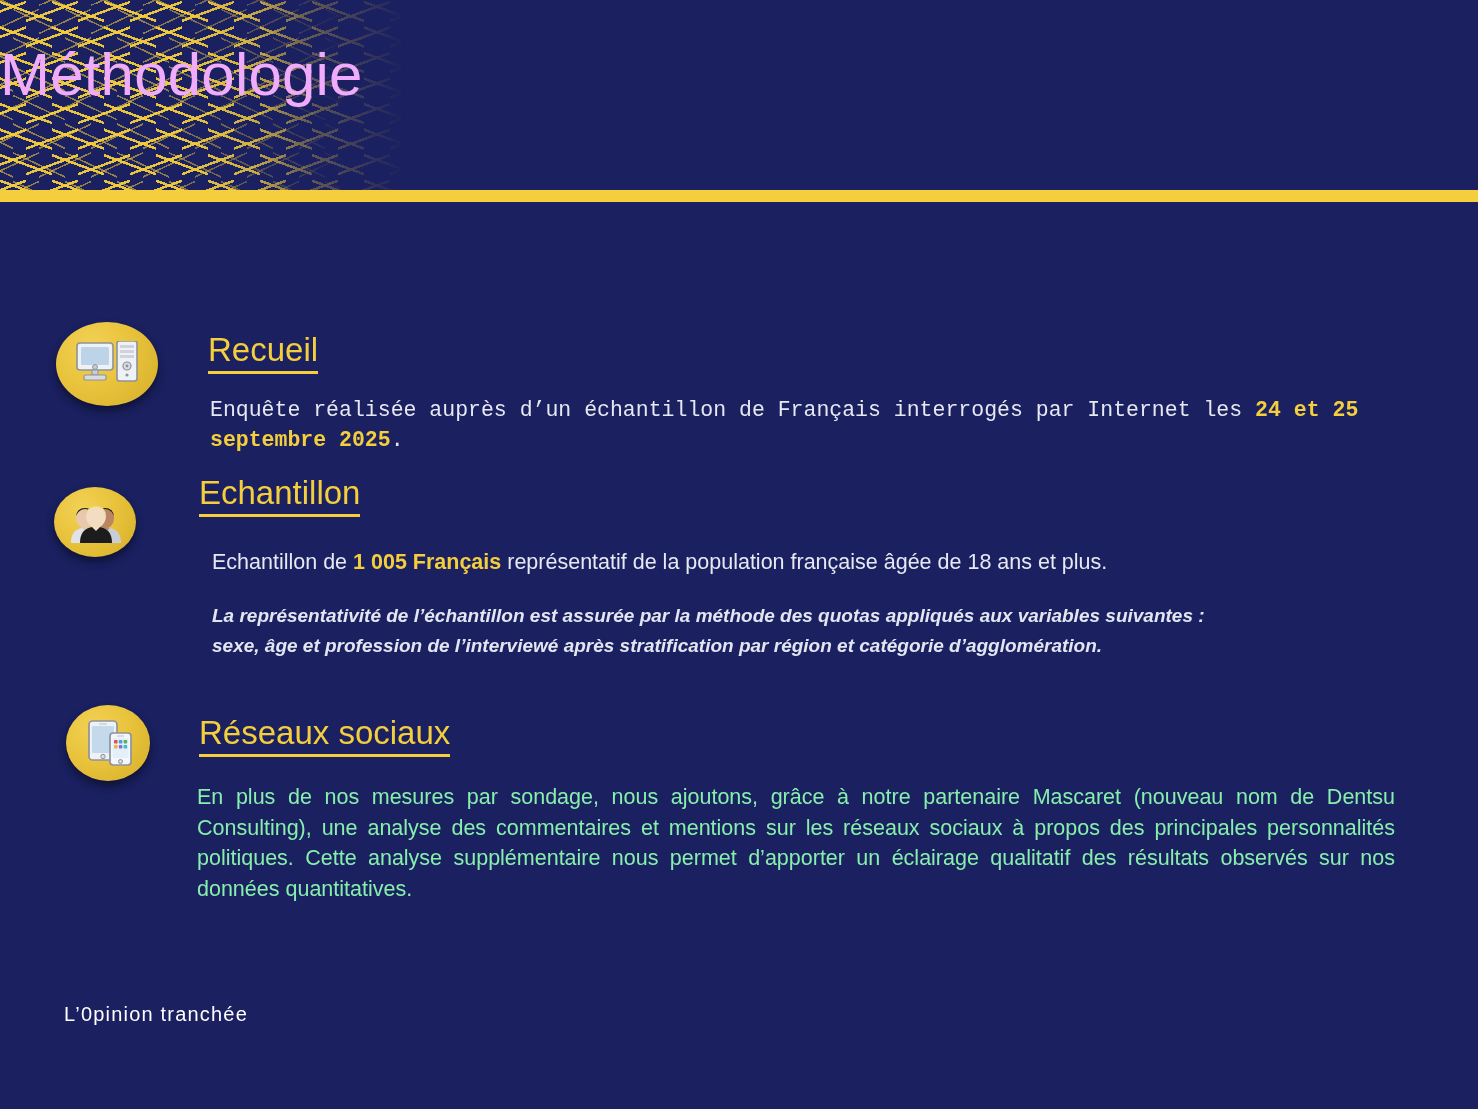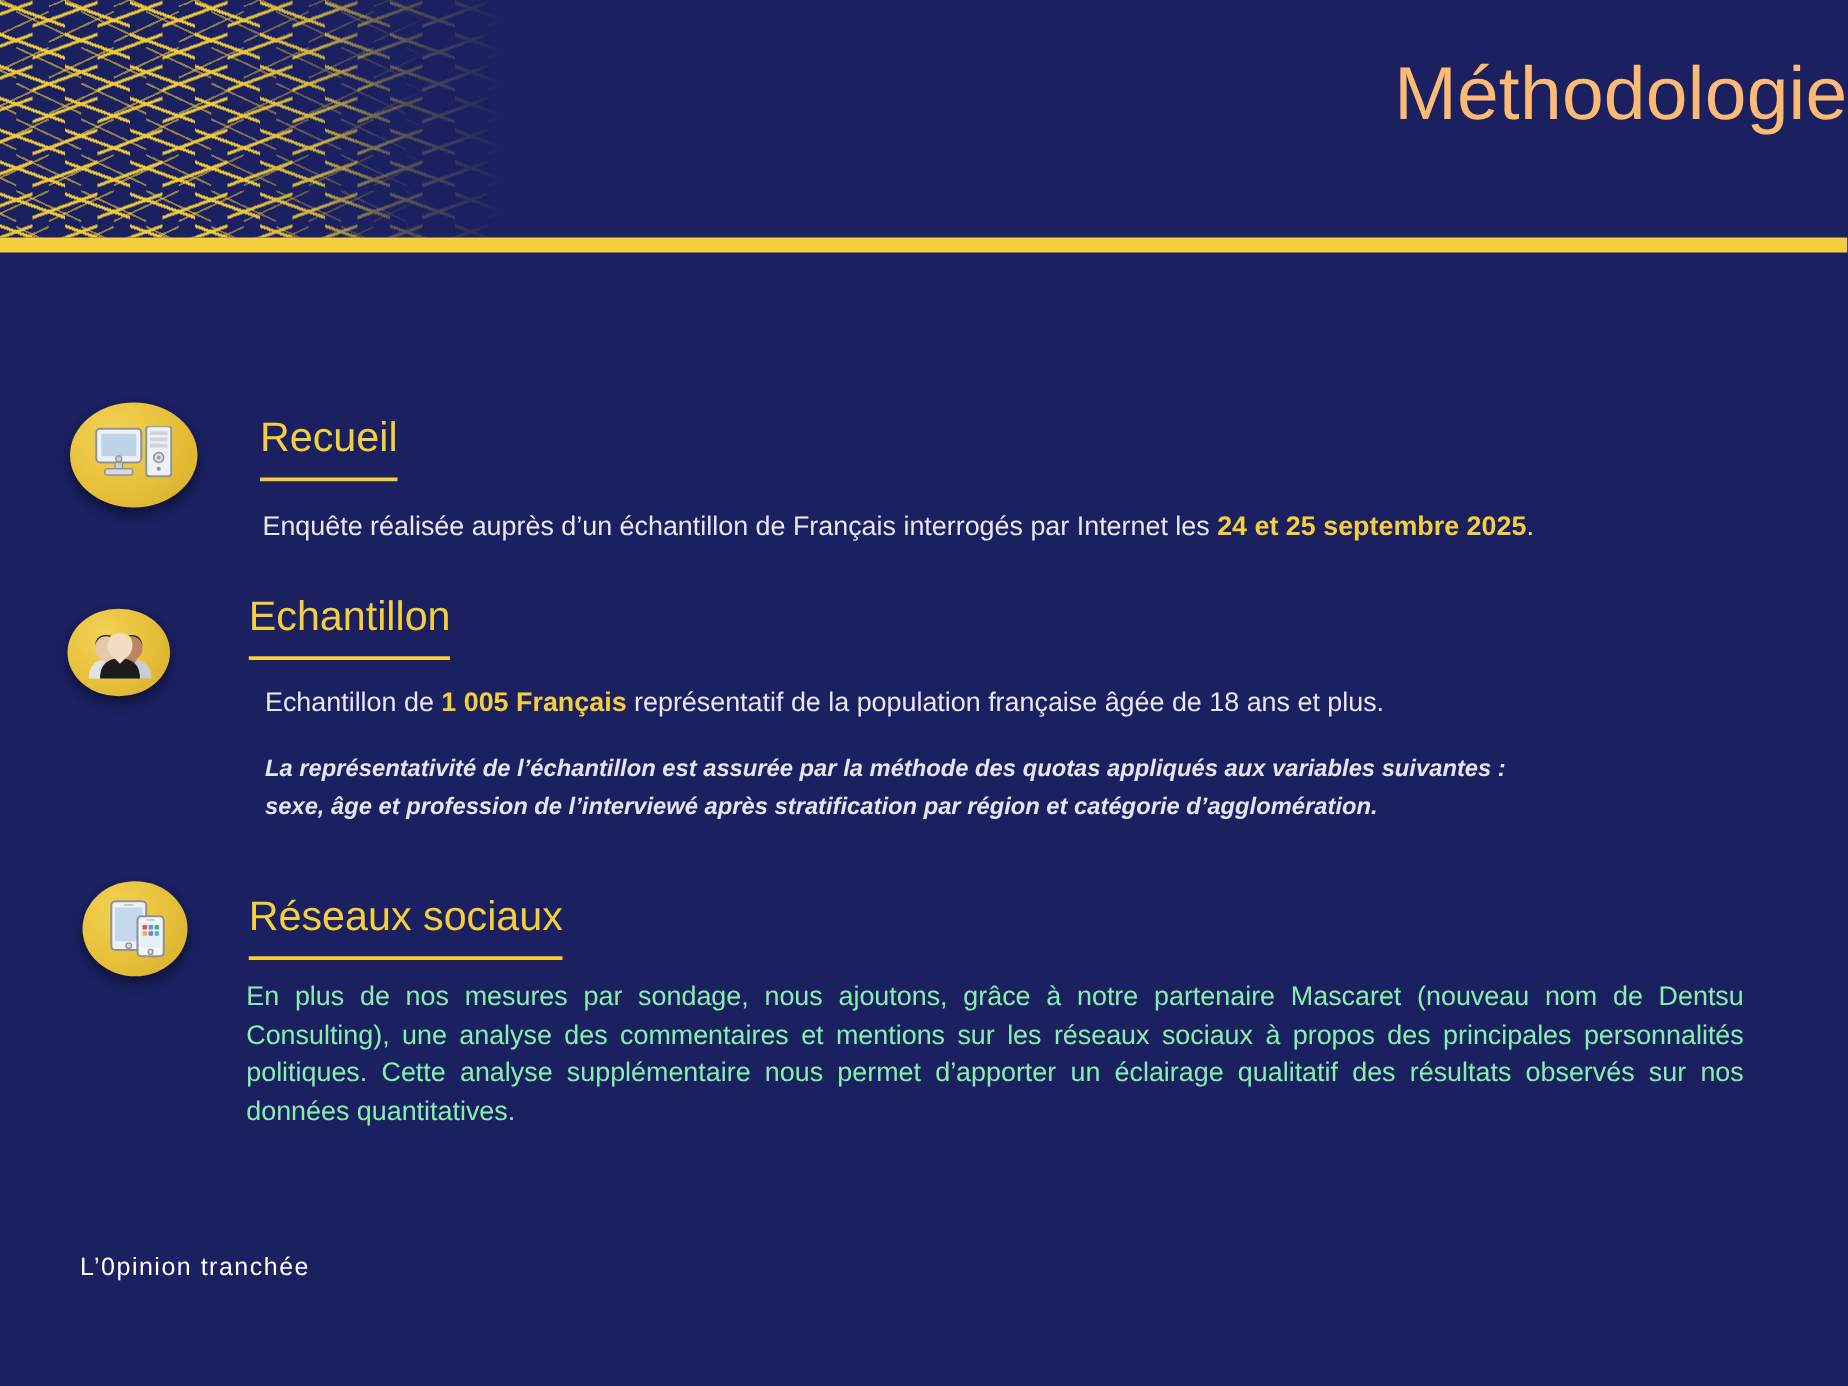--- a/index.html
+++ b/index.html
@@ -29,40 +29,40 @@
     position:absolute;left:0;top:-6px;width:620px;height:200px;
     background-image:
       repeating-linear-gradient(205deg, rgba(244,206,60,.55) 0 1.6px, rgba(244,206,60,0) 1.6px 26px),
       repeating-linear-gradient(155deg, rgba(244,206,60,.55) 0 1.6px, rgba(244,206,60,0) 1.6px 26px);
     background-size:52px 200px,52px 200px;
     background-position:13px 10px, 39px 10px;
     -webkit-mask-image:linear-gradient(to right, #000 0%, #000 24%, rgba(0,0,0,.7) 36%, rgba(0,0,0,0) 56%);
     mask-image:linear-gradient(to right, #000 0%, #000 24%, rgba(0,0,0,.7) 36%, rgba(0,0,0,0) 56%);
   }
   .slide-title{
-    position:absolute;left:0;top:42px;width:1478px;text-align:right;
-    color:#fdba74;font-size:60px;font-weight:400;letter-spacing:.2px;
+    position:absolute;left:0;top:42px;width:1478px;text-align:left;
+    color:#f0abfc;font-size:60px;font-weight:400;letter-spacing:.2px;
     line-height:1.1;
   }
   .gold-rule{
     position:absolute;left:0;top:190px;width:1478px;height:12px;background:#f4ce3c;
   }
 
   
   .section{position:absolute;}
   .icon-badge{
     position:absolute;border-radius:50%;
     background:radial-gradient(circle at 34% 30%, #f2d154 0%, #e9c33c 45%, #d6ae2a 100%);
     box-shadow:0 5px 9px rgba(0,0,0,.45);
     display:flex;align-items:center;justify-content:center;
   }
   .sec-head{
     color:#f4ce3c;font-size:33px;font-weight:400;
     border-bottom:3px solid #f4ce3c;display:inline-block;
-    line-height:1.22;padding-bottom:12px;
+    line-height:1.22;padding-bottom:1px;
   }
   .body-text{
     color:#e6e9f2;font-size:21.5px;line-height:1.38;font-weight:300;
   }
   .hl{color:#f4ce3c;font-weight:700;}
   .note{
     color:#e2e6f0;font-size:19px;font-style:italic;line-height:1.45;font-weight:700;
   }
   .para{
     color:#86efac;font-size:21.5px;line-height:1.42;font-weight:300;text-align:justify;
@@ -111,21 +111,21 @@
       <rect x="44" y="9" width="14" height="3" fill="#cfd4db"></rect>
       <rect x="44" y="14" width="14" height="3" fill="#cfd4db"></rect>
       <circle cx="51" cy="25" r="4" fill="#d8dce2" stroke="#8e939c" stroke-width="1.2"></circle>
       <circle cx="51" cy="25" r="1.4" fill="#8e939c"></circle>
       <circle cx="51" cy="34" r="1.6" fill="#8e939c"></circle>
     </svg>
   </div>
   <div style="position:absolute;left:208px;top:330px;">
     <span class="sec-head">Recueil</span>
   </div>
-  <div class="body-text" style="position:absolute;left:210px;top:407px;width:1230px;">
+  <div class="body-text" style="position:absolute;left:210px;top:396px;width:1230px;font-family:Liberation Mono, monospace;">
     <span>Enquête réalisée auprès d’un échantillon de Français interrogés par Internet les </span><span class="hl">24 et 25 septembre 2025</span><span>.</span>
   </div>
 </div>
 
 <div class="section" style="left:0;top:0;width:1478px;height:0;">
   <div class="icon-badge" style="left:54px;top:487px;width:82px;height:70px;">
     <svg width="56" height="42" viewBox="0 0 56 42" aria-hidden="true">
       <path d="M4 42 q0-13 11-15 q-6-3 -6-10 a9 9 0 0 1 18 0 q0 7 -6 10 q11 2 11 15 z" fill="#e8c9ae"></path>
       <path d="M4 42 q0-13 11-15 l4 4 l4 -4 q11 2 11 15 z" fill="#dfe3e8"></path>
       <path d="M9 17 a9 9 0 0 1 18 0 q0 -10 -9 -10 q-9 0 -9 10z" fill="#1c1c1c"></path>

